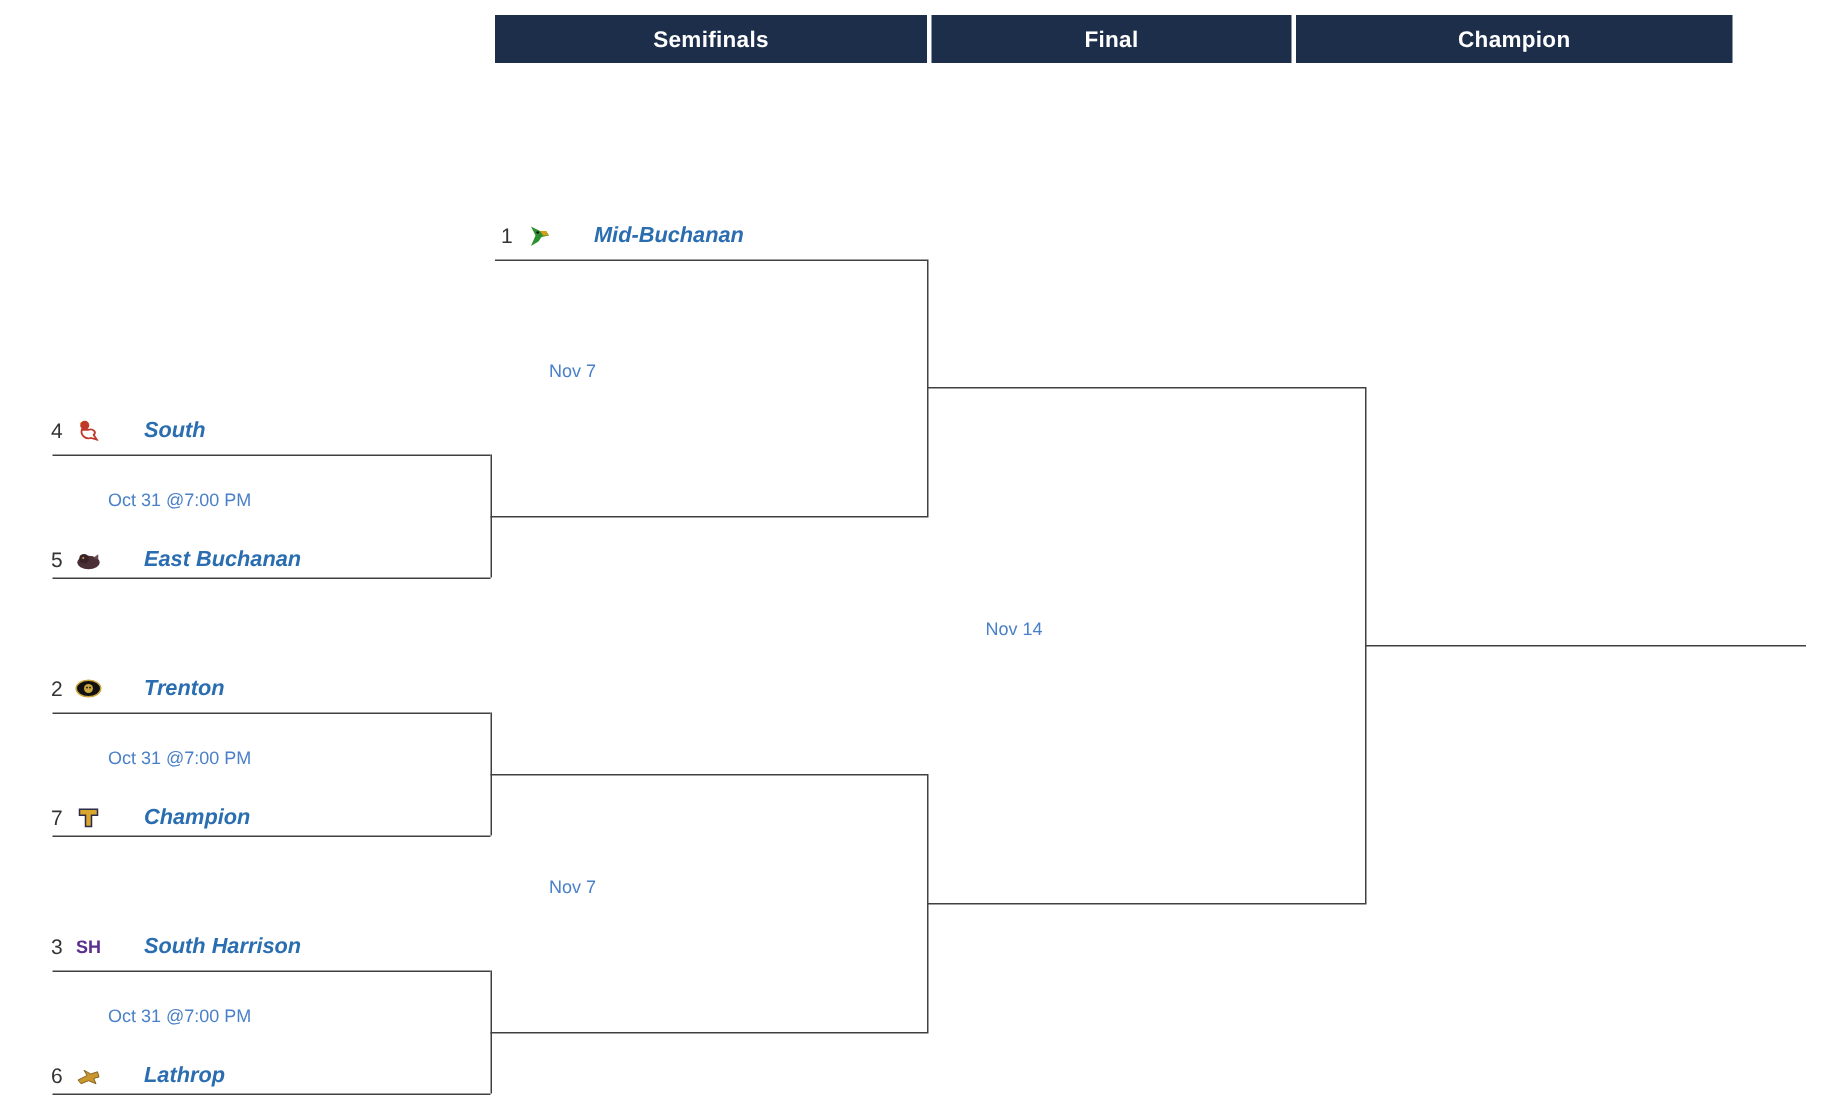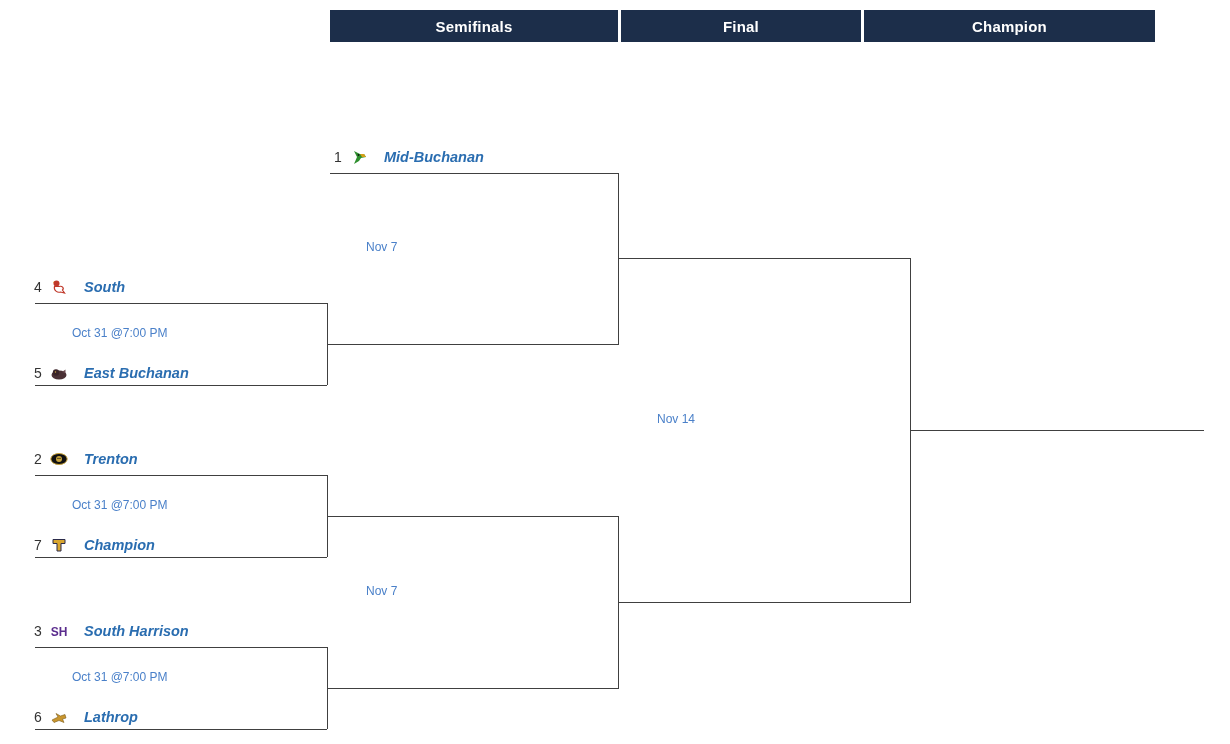--- a/index.html
+++ b/index.html
@@ -10,21 +10,21 @@
   .hdr{position:absolute;top:10px;height:32px;background:var(--header-bg,#1c2e4a);
        color:var(--header-text,#ffffff);display:flex;align-items:center;justify-content:center;}
   .hdr span{font-size:15px;font-weight:bold;letter-spacing:.2px;}
 
   
   .line{position:absolute;background:var(--line,#404040);}
 
   
   .team{position:absolute;height:22px;display:flex;align-items:center;white-space:nowrap;}
   .seed{width:16px;font-size:14px;color:var(--seed,#333333);}
-  .logo{width:18px;height:18px;margin-right:16px;display:inline-flex;align-items:center;justify-content:flex-end;}
+  .logo{width:18px;height:18px;margin-right:28px;display:inline-flex;align-items:center;justify-content:flex-end;}
   .logo svg{width:18px;height:18px;display:block;}
   .name{font-size:14.5px;font-weight:600;color:var(--team-name,#2a6db0);text-decoration:none;cursor:pointer;font-style:italic;}
 
   
   .date{position:absolute;font-size:12px;color:var(--date,#4a80c9);}
 </style>
 </head>
 <body>
 
 <div class="stage">

